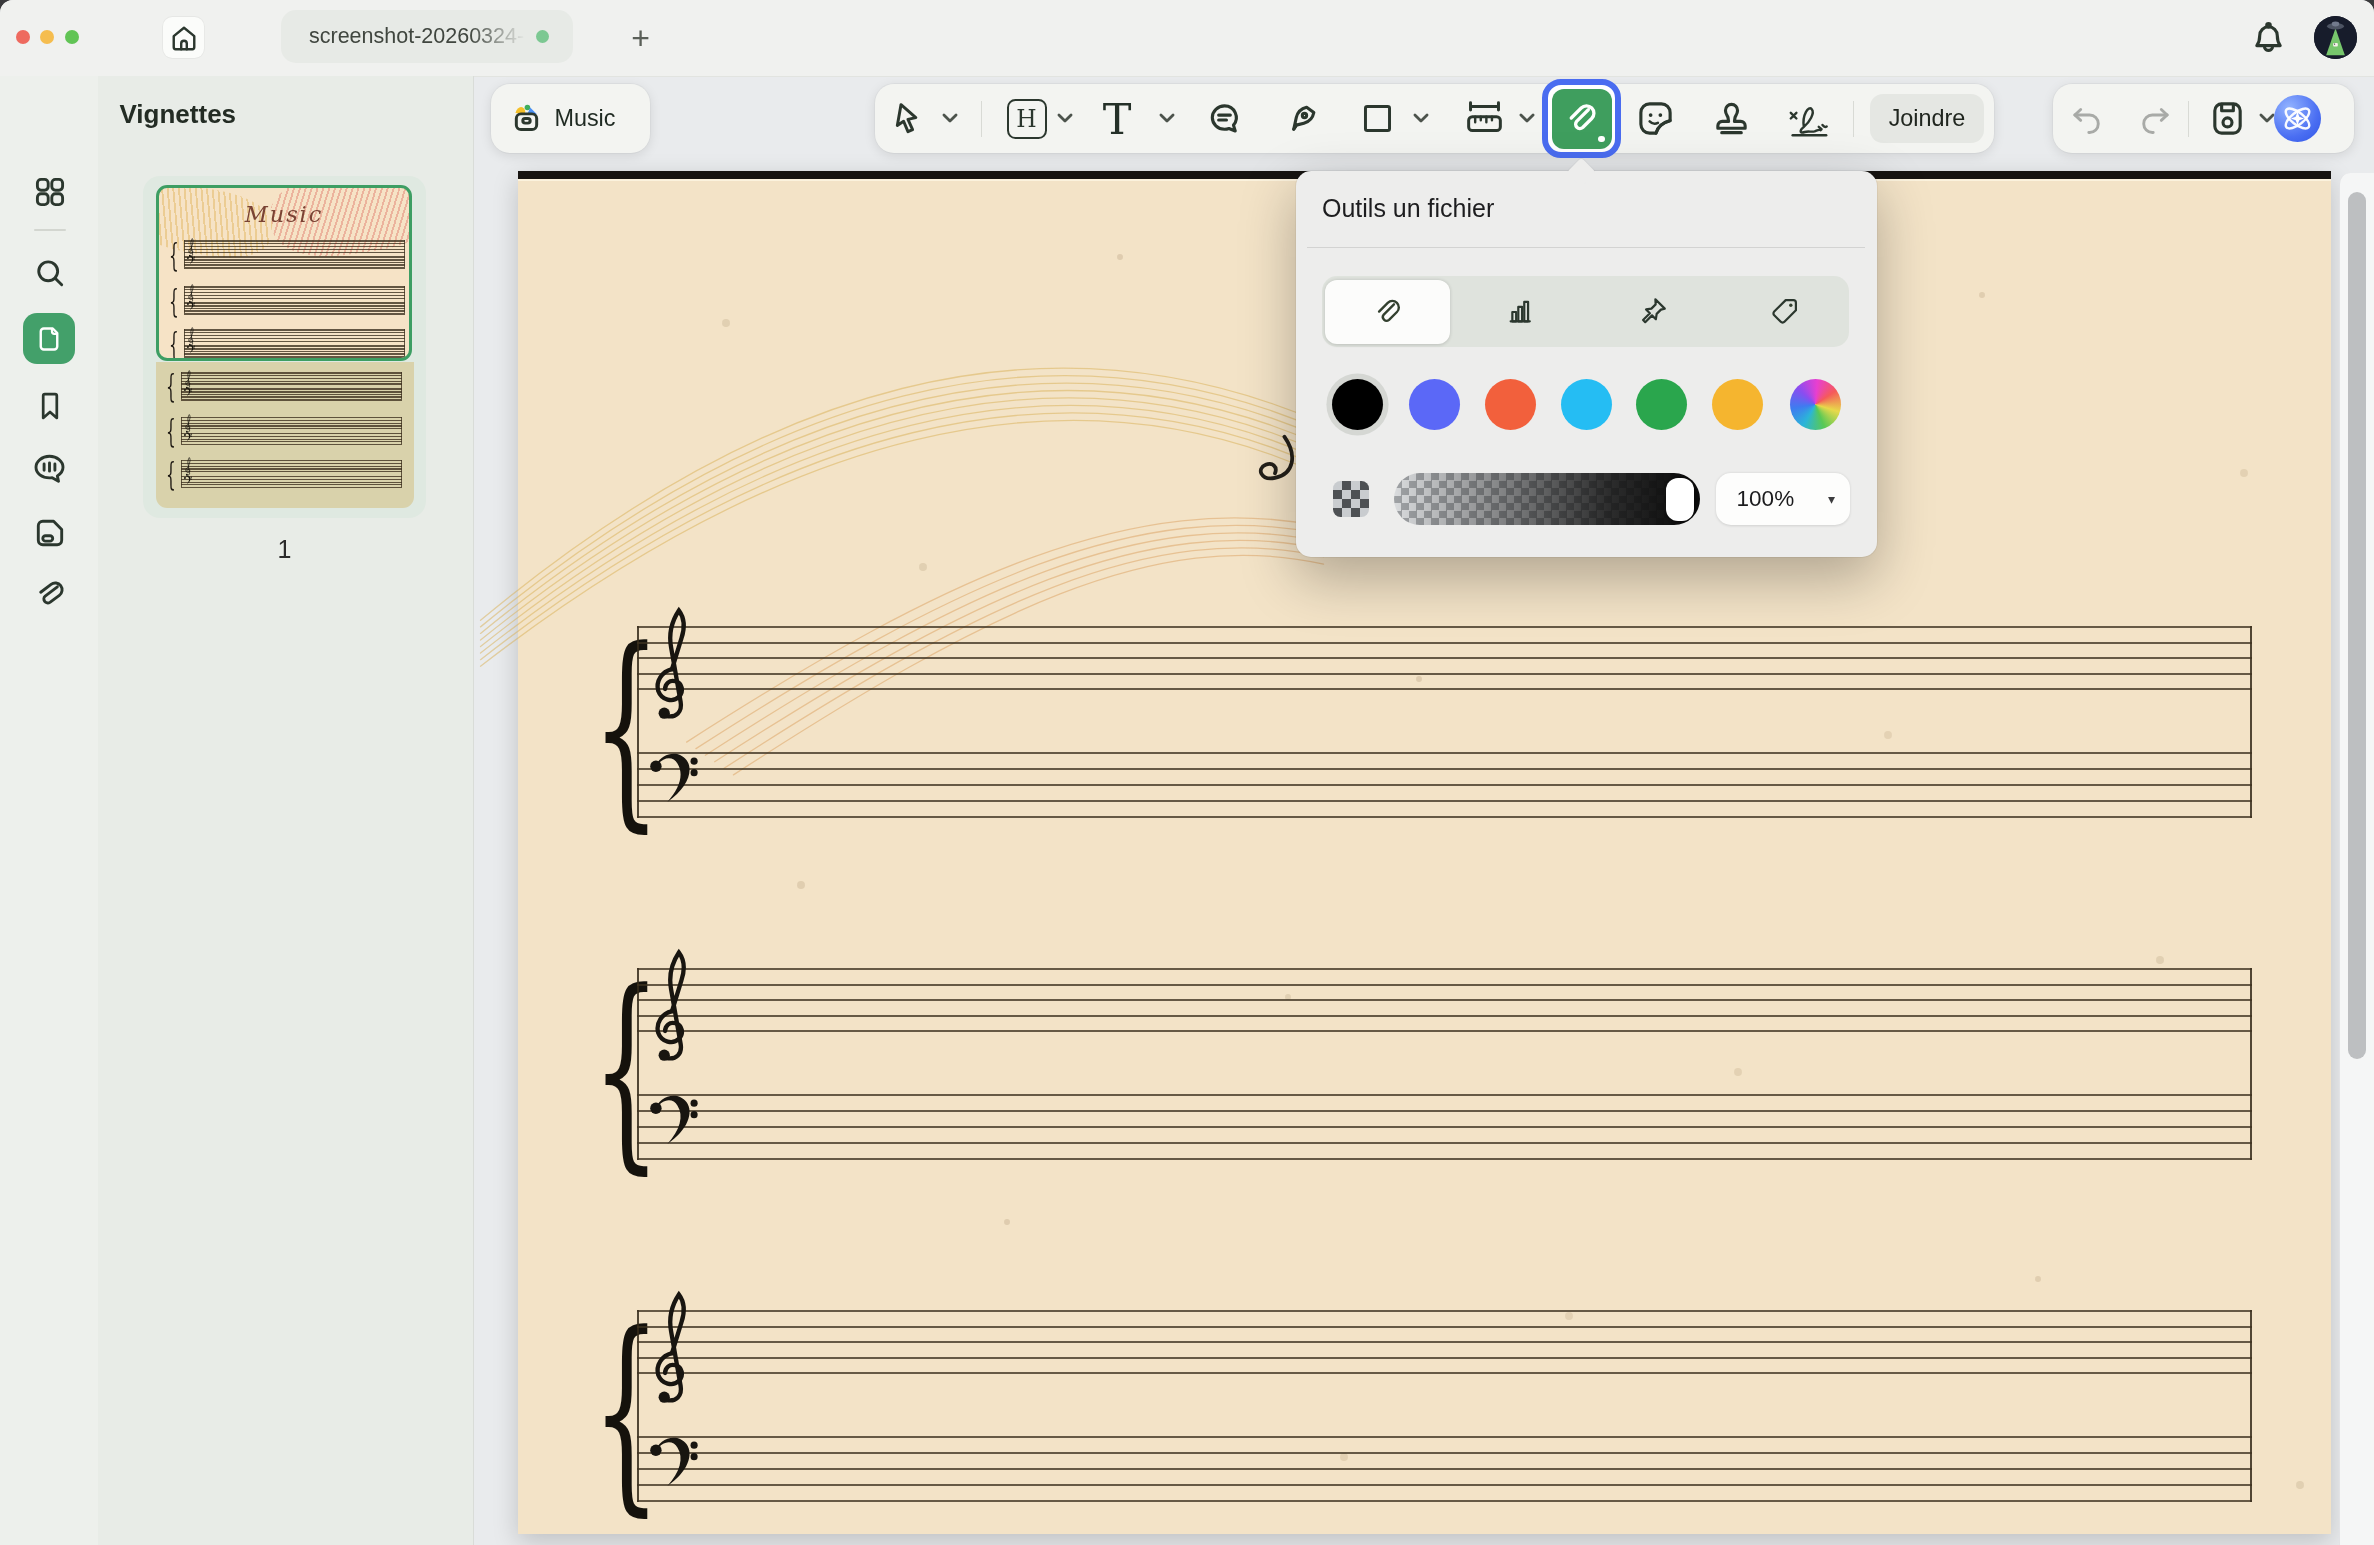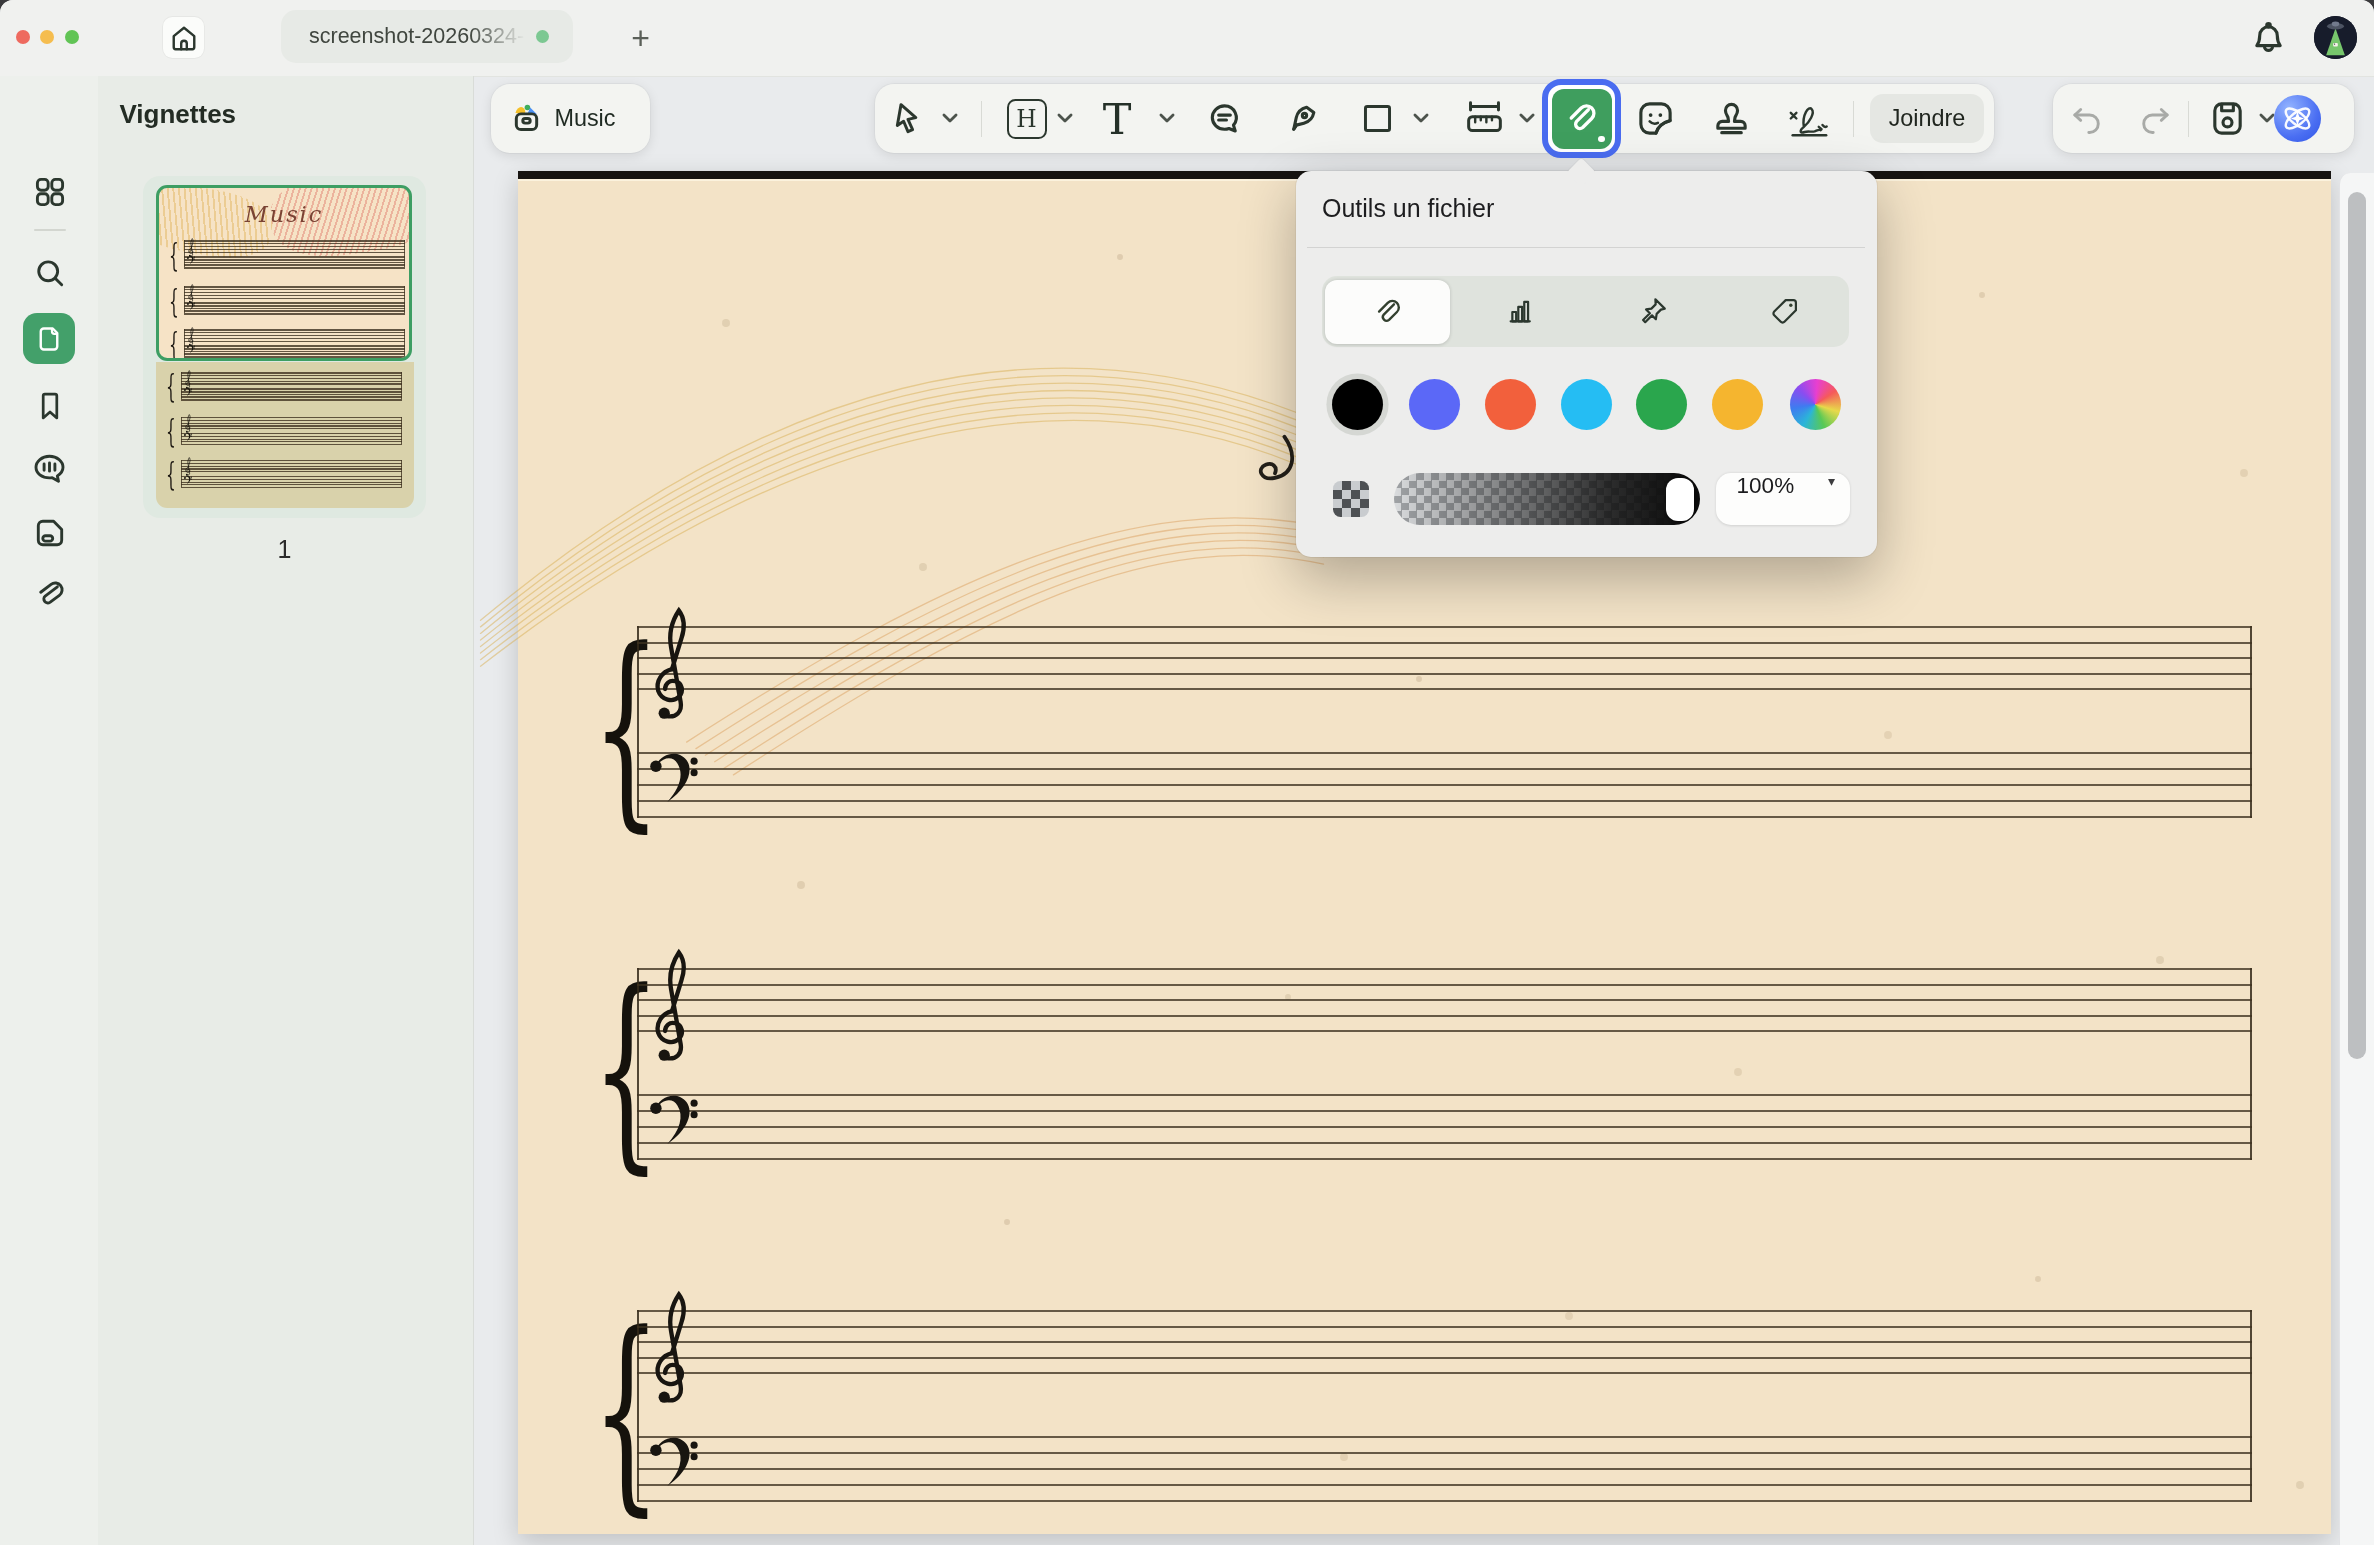--- a/index.html
+++ b/index.html
@@ -80,21 +80,21 @@
   .ptitle{left:26px;top:23.4px;font-size:25px;font-weight:500;color:#1d1d1f;}
   .pdiv{left:11.2px;top:76px;width:558px;height:0.9px;background:rgba(0,0,0,.11);}
   .seg{left:26px;top:105px;width:527px;height:71px;border-radius:15px;background:#dfe3dd;}
   .segsel{left:2.8px;top:3.7px;width:125px;height:64px;border-radius:12px;background:#fcfcfb;box-shadow:0 0.9px 3.7px rgba(0,0,0,.16);}
   .segico{position:absolute;top:0;height:71px;width:75px;display:flex;align-items:center;justify-content:center;}
   .swatch{position:absolute;top:208px;width:51px;height:51px;border-radius:50%;}
   .swatch.sel{box-shadow:0 0 0 5.6px #d5d7d3;}
   .checkicon{left:37px;top:310px;width:36px;height:36px;border-radius:7.5px;background:conic-gradient(#4e5154 25%,#c9cccf 0 50%,#4e5154 0 75%,#c9cccf 0);background-size:18px 18px;}
   .slider{left:98px;top:302px;width:306px;height:52px;border-radius:26px;overflow:hidden;background-image:linear-gradient(to right,rgba(15,15,15,0),rgba(15,15,15,.85) 70%,#0b0b0b 96%),conic-gradient(#9fa2a5 25%,#d9dbdd 0 50%,#9fa2a5 0 75%,#d9dbdd 0);background-size:auto,15px 15px;}
   .handle{position:absolute;right:5.6px;top:4.7px;width:28px;height:43px;border-radius:12px;background:#fff;box-shadow:0 0.9px 2.8px rgba(0,0,0,.4);}
-  .opdrop{left:420px;top:302px;width:134px;height:52px;border-radius:15px;background:#fdfdfc;box-shadow:0 0.9px 2.8px rgba(0,0,0,.12);display:flex;align-items:flex-start;}
+  .opdrop{left:420px;top:302px;width:134px;height:52px;border-radius:15px;background:#fdfdfc;box-shadow:0 0.9px 2.8px rgba(0,0,0,.12);display:flex;align-items:center;}
   .opval{margin-left:20.6px;font-size:22.5px;color:#1b1b1d;flex:1;}
   .caret{margin-right:15px;font-size:14px;color:#3c3c3e;}
   .guill path{fill:none;stroke-linecap:round;}
 </style>
 </head>
 <body>
 
 <svg width="0" height="0" style="position:absolute">
   <defs>
     <g id="g-treble" class="clefink">

